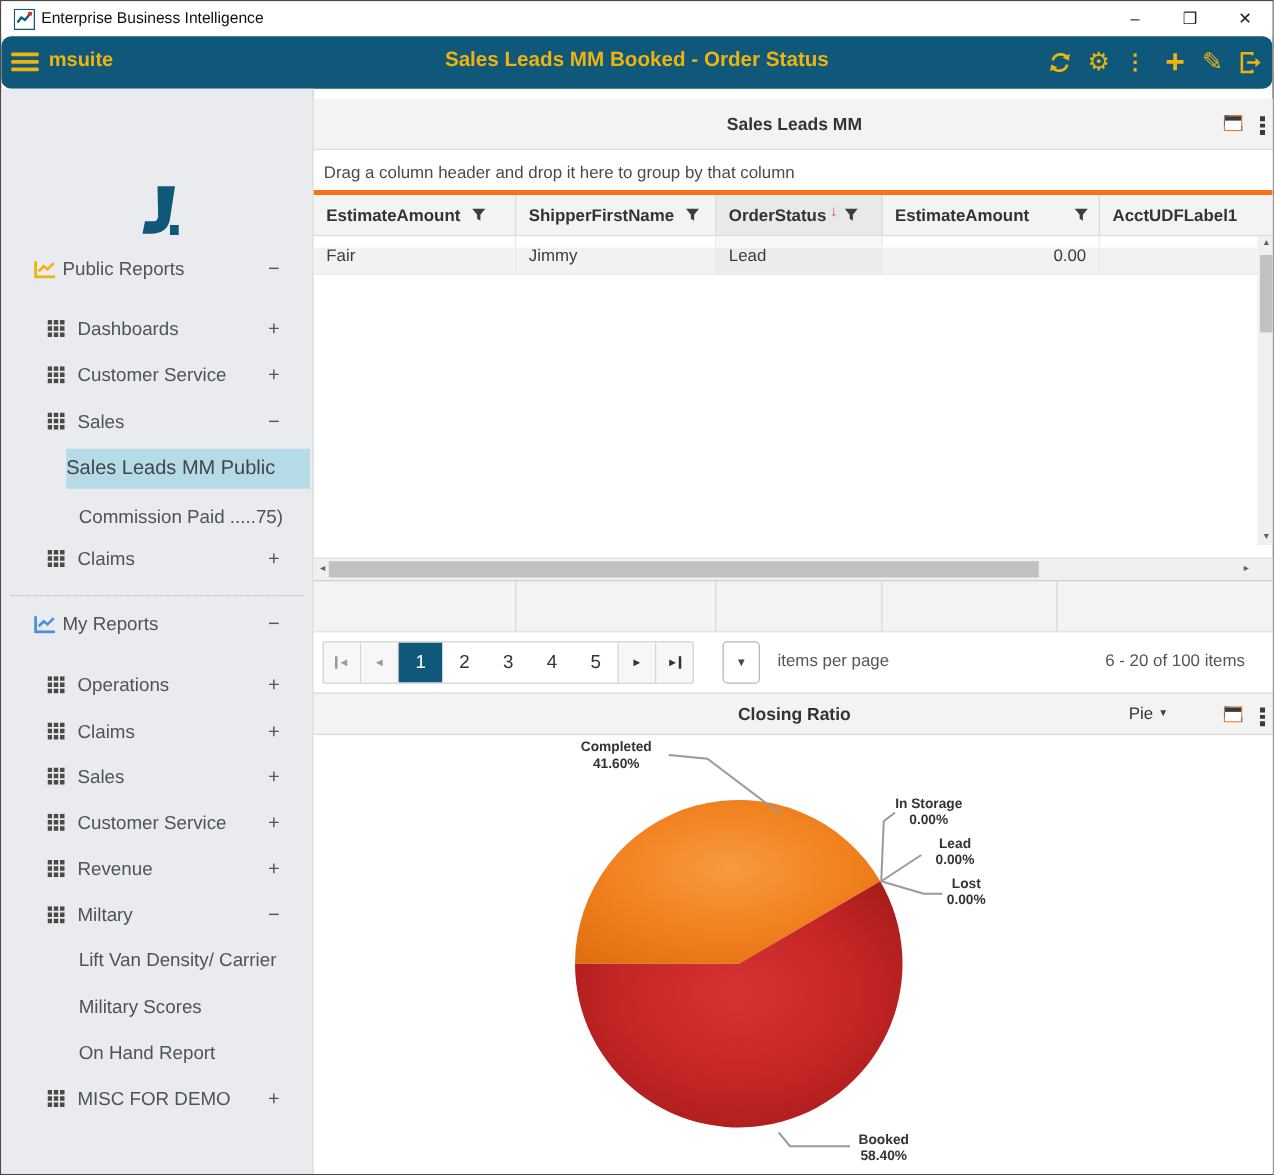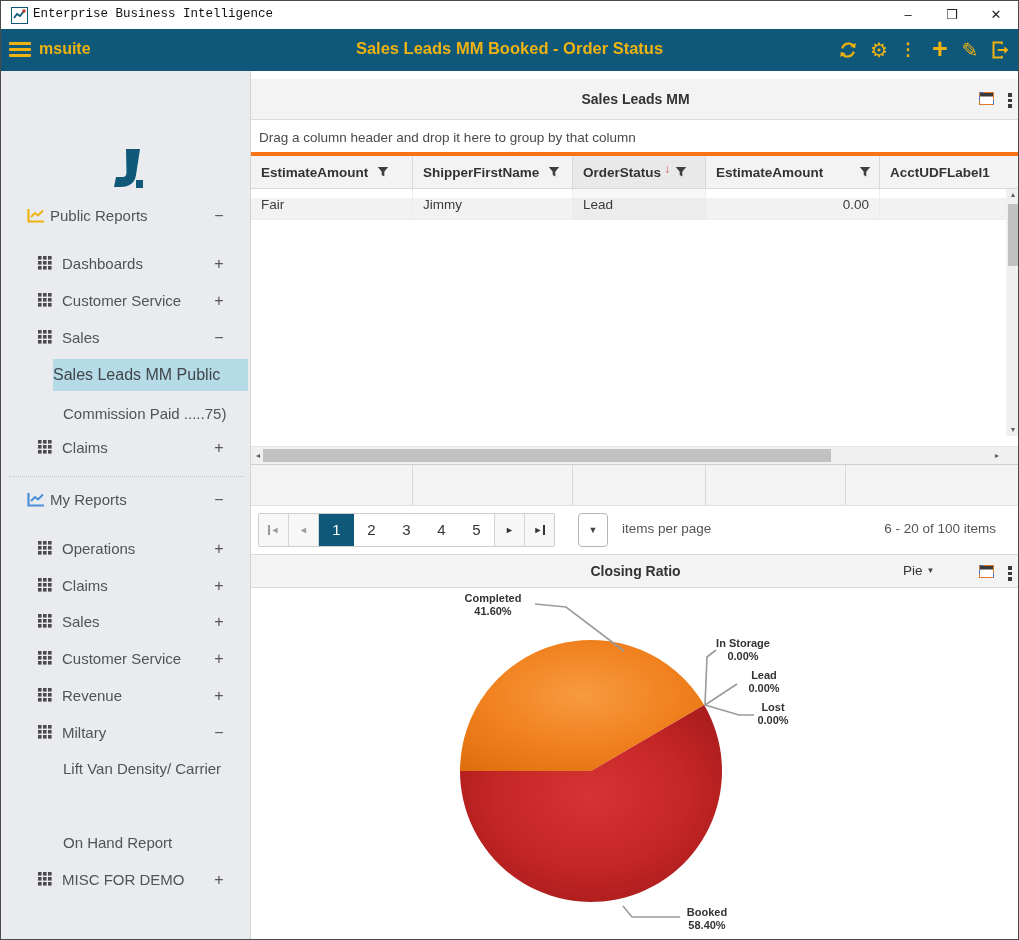--- a/index.html
+++ b/index.html
@@ -2,25 +2,25 @@
 <html><head>
 <meta charset="utf-8">
 <style>
   * { margin:0; padding:0; box-sizing:border-box; }
   html,body { width:1019px; height:940px; font-family:"Liberation Sans",sans-serif; background:#fff; }
   #app { position:relative; width:1019px; height:940px; border:1px solid #4a4a4a; overflow:hidden; background:#fff; }
   .abs { position:absolute; }
 
   
   #titlebar { left:0; top:0; width:100%; height:28px; background:#fff; }
-  #titlebar .ttext { position:absolute; left:32px; top:6px; font-size:12.5px; color:#111;font-family:Liberation Mono, monospace; }
+  #titlebar .ttext { position:absolute; left:32px; top:6px; font-size:12.5px; color:#111; }
   .winctl { position:absolute; top:0; width:44px; height:28px; text-align:center; line-height:28px; font-size:13px; color:#222; cursor:pointer; }
 
   
-  #appbar { left:0; top:28px; width:100%; height:42px; background:#0f587a; }
+  #appbar { left:0; top:28px; width:100%; height:42px; background:#0f587a;border-radius:8px; }
   #appbar .brand { position:absolute; left:38px; top:11px; color:#eeb211; font-weight:bold; font-size:16px; }
   #appbar .apptitle { position:absolute; left:0; right:0; top:10px; text-align:center; color:#eeb211; font-weight:bold; font-size:16.5px; }
   .burger { position:absolute; left:8px; top:10px; width:22px; height:22px; cursor:pointer; }
   .burger i { display:block; height:3px; background:#eeb211; margin:3px 0; border-radius:1px; }
   .abicon { position:absolute; top:8px; width:24px; height:26px; color:#eeb211; font-size:19px; text-align:center; line-height:26px; cursor:pointer; }
 
   
   #sidebar { left:0; top:70px; width:250px; height:870px; background:#e9ebee; border-right:1px solid #d2d4d7; }
   .sbi { position:absolute; left:0; width:250px; height:30px; line-height:30px; font-size:15px; color:#4f5458; cursor:pointer; }
   .sbi .lbl1 { position:absolute; left:49px; }
@@ -358,20 +358,23 @@
           </g>
         </svg>
       <span class="lbl2">Miltary</span>
       <span class="tgl">−</span>
     </div>
 
     <div class="sbi" style="top:683px">
       <span class="lbl3">Lift Van Density/ Carrier</span>
     </div>
 
+    <div class="sbi" style="top:720px">
+      <span class="lbl3">Military Scores</span>
+    </div>
 
     <div class="sbi" style="top:757px">
       <span class="lbl3">On Hand Report</span>
     </div>
 
     <div class="sbi" style="top:794px">
       <svg class="icon2" width="14" height="14" viewBox="0 0 14 14">
           <g fill="#4a4a4a">
             <rect width="3.6" height="3.6"></rect>
             <rect x="5" width="3.6" height="3.6"></rect>

